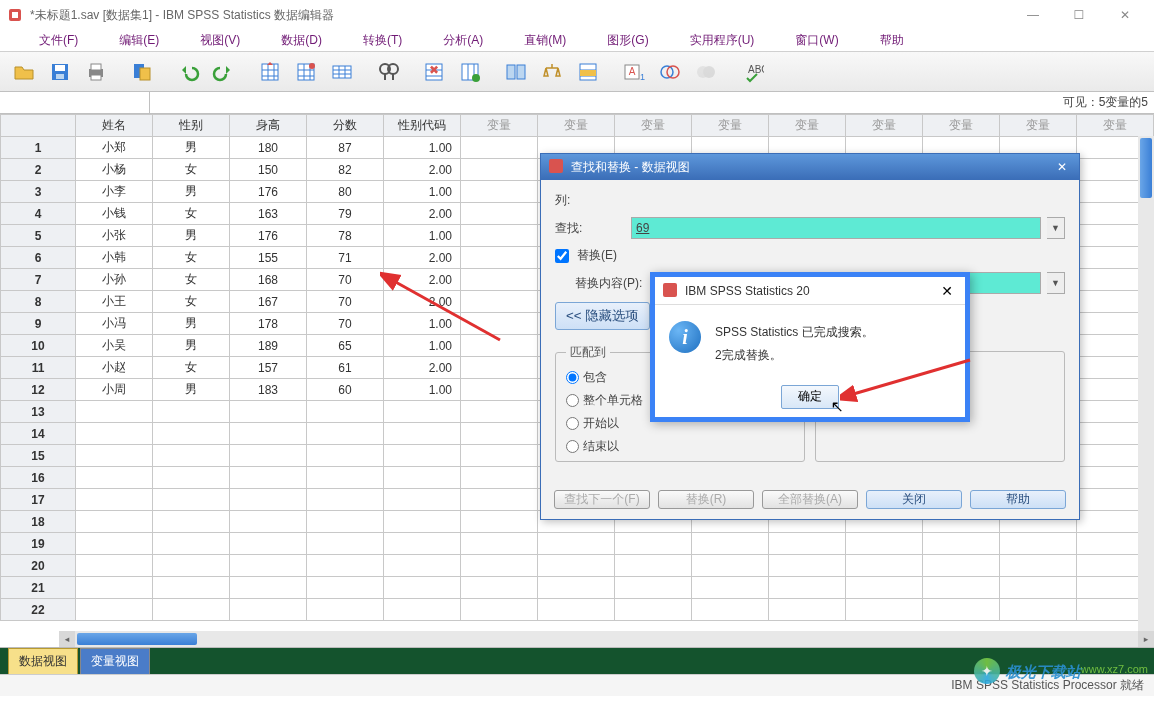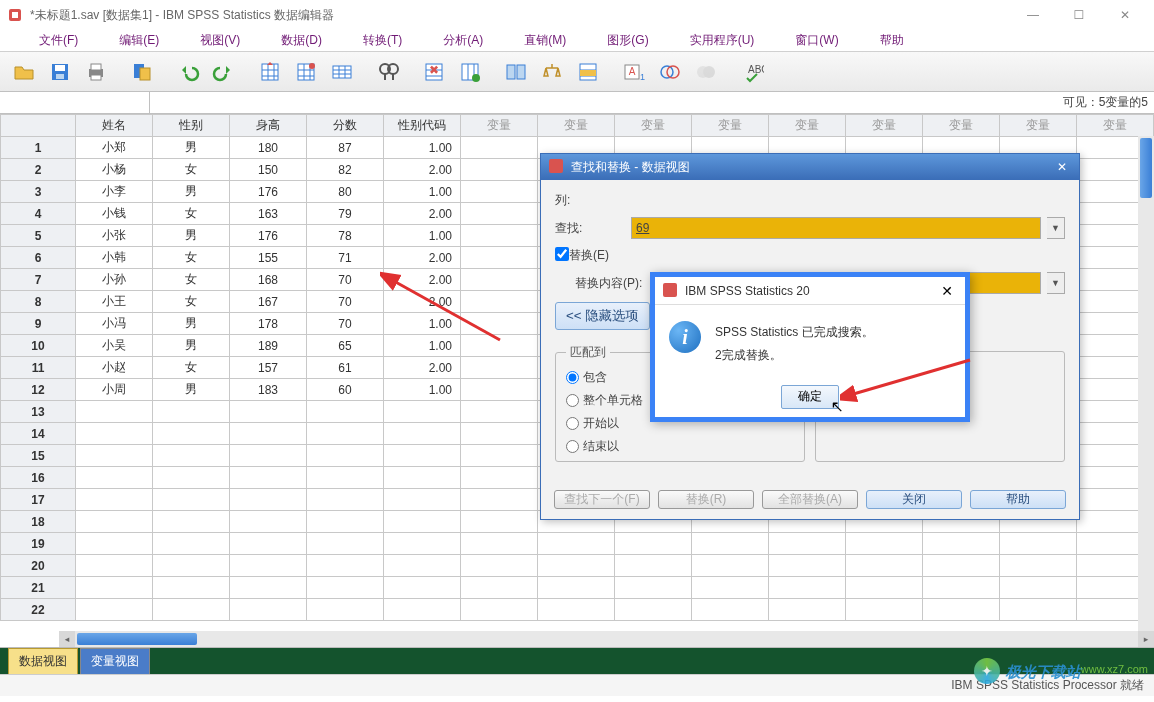--- a/index.html
+++ b/index.html
@@ -53,24 +53,24 @@
 
 
 .find-dialog { position: absolute; left: 540px; top: 153px; width: 540px; background: #f2f2f2; border: 1px solid #3a6db7; box-shadow: 2px 2px 8px rgba(0,0,0,0.25); }
 .find-dialog .dlg-title { height: 26px; background: linear-gradient(#5d97db,#3a6db7); color: #fff; display: flex; align-items: center; padding: 0 8px; font-size: 12px; }
 .find-dialog .dlg-title .t-icon { width: 16px; height: 16px; margin-right: 6px; }
 .find-dialog .dlg-title .t-text { flex: 1; }
 .find-dialog .dlg-title .t-close { width: 18px; height: 18px; display: flex; align-items: center; justify-content: center; cursor: pointer; color: #fff; }
 .find-dialog .dlg-body { padding: 12px 14px; color: #444; }
 .find-dialog .row { display: flex; align-items: center; margin-bottom: 8px; gap: 6px; }
 .find-dialog .row label { width: 70px; text-align: left; }
-.find-dialog .row .txt { flex: 1; height: 22px; border: 1px solid #aaa; background: #eab308; padding: 0 4px; display: flex; align-items: center; text-decoration: underline; }
+.find-dialog .row .txt { flex: 1; height: 22px; border: 1px solid #aaa; background: #5eead4; padding: 0 4px; display: flex; align-items: center; text-decoration: underline; }
 .find-dialog .row .dd { width: 18px; height: 22px; border: 1px solid #aaa; border-left: none; background: #eee; display: flex; align-items: center; justify-content: center; font-size: 9px; color: #555; cursor: pointer; }
 .find-dialog .row.pad { padding-left: 20px; }
-.find-dialog .chk { display: flex; align-items: flex-start; gap: 0; }
+.find-dialog .chk { display: flex; align-items: center; gap: 8px; }
 .find-dialog .chk input { width: 14px; height: 14px; }
 .find-dialog .btn-hide { background: linear-gradient(#e8f0fb,#cde0f6); border: 1px solid #7ba6d6; padding: 4px 10px; border-radius: 3px; cursor: pointer; color: #2a4f7f; }
 .find-dialog fieldset { border: 1px solid #bbb; border-radius: 3px; padding: 8px 10px 6px; margin: 6px 0; }
 .find-dialog fieldset legend { padding: 0 4px; color: #555; }
 .find-dialog .radio-col { display: flex; flex-direction: column; gap: 6px; }
 .find-dialog .radio-col label { display: flex; align-items: center; gap: 4px; }
 .find-dialog .two-fs { display: flex; gap: 10px; }
 .find-dialog .two-fs fieldset { flex: 1; }
 .find-dialog .dlg-buttons { display: flex; gap: 8px; justify-content: center; padding: 10px; }
 .find-dialog .dbtn { width: 96px; height: 19px; border: 1px solid #999; background: linear-gradient(#fafafa,#e2e2e2); border-radius: 3px; cursor: pointer; color: #888; display: flex; align-items: center; justify-content: center; }

